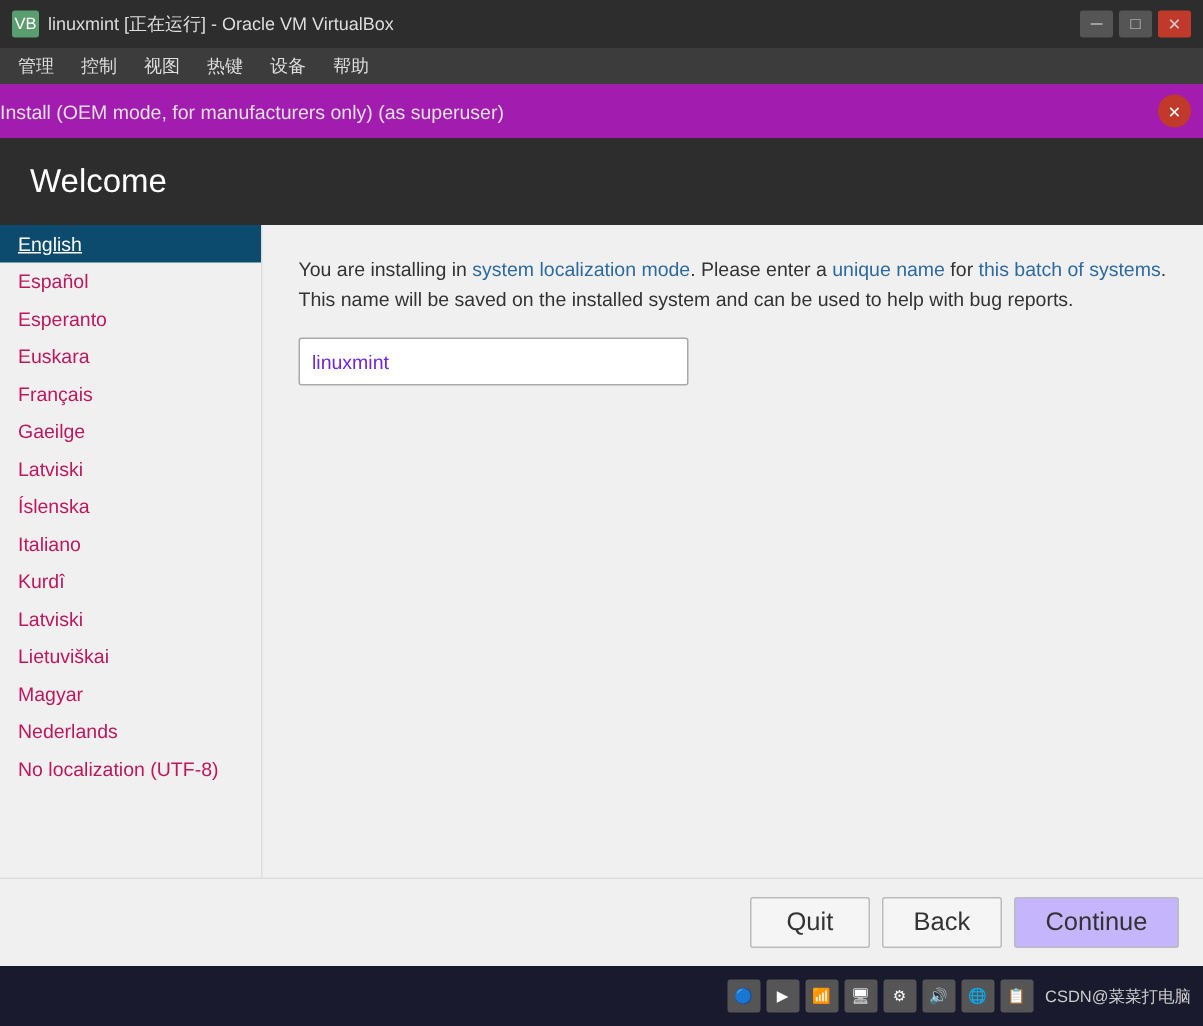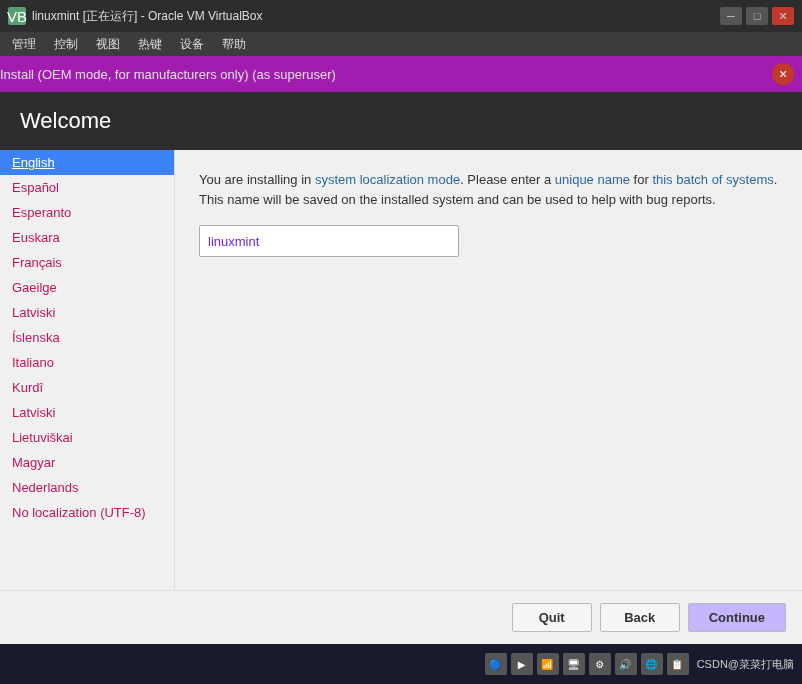--- a/index.html
+++ b/index.html
@@ -31,21 +31,21 @@
       flex-shrink: 0;
     }
     .title-bar-icon {
       width: 18px;
       height: 18px;
       background: #5a9e6f;
       border-radius: 2px;
       display: flex;
       align-items: center;
       justify-content: center;
-      font-size: 15px;
+      font-size: 11px;
       color: white;
       flex-shrink: 0;
     }
     .title-bar-text {
       color: #ddd;
       font-size: 12px;
       flex: 1;
     }
     .title-bar-controls {
       display: flex;
@@ -150,21 +150,21 @@
       border-right: 1px solid #ddd;
       flex-shrink: 0;
     }
     .lang-item {
       padding: 5px 12px;
       color: #be185d;
       font-size: 13px;
       cursor: pointer;
     }
     .lang-item.selected {
-      background: #3b82f6;
+      background: #0c4a6e;
       color: white;
       text-decoration: underline;
     }
 
     
     .main-content {
       flex: 1;
       padding: 20px 24px;
       display: flex;
       flex-direction: column;
@@ -198,25 +198,24 @@
       display: flex;
       justify-content: flex-end;
       gap: 8px;
       flex-shrink: 0;
     }
     .footer-btn {
       padding: 6px 20px;
       border: 1px solid #bbb;
       border-radius: 2px;
       background: #f5f5f5;
-      font-size: 13px;
+      font-size: 17px;
       color: #333;
       cursor: pointer;
       min-width: 80px;
-      font-weight: bold;
     }
     .footer-btn.primary {
       background: #c4b5fd;
     }
 
     
     .taskbar {
       background: #1a1a2e;
       height: 40px;
       display: flex;

